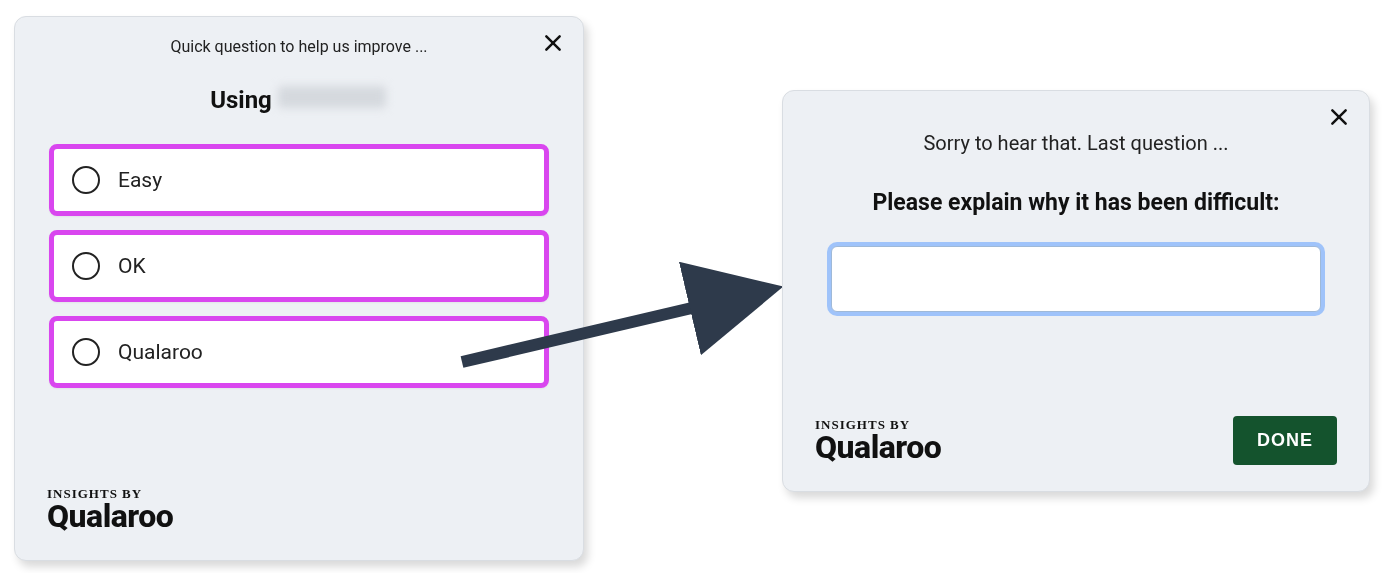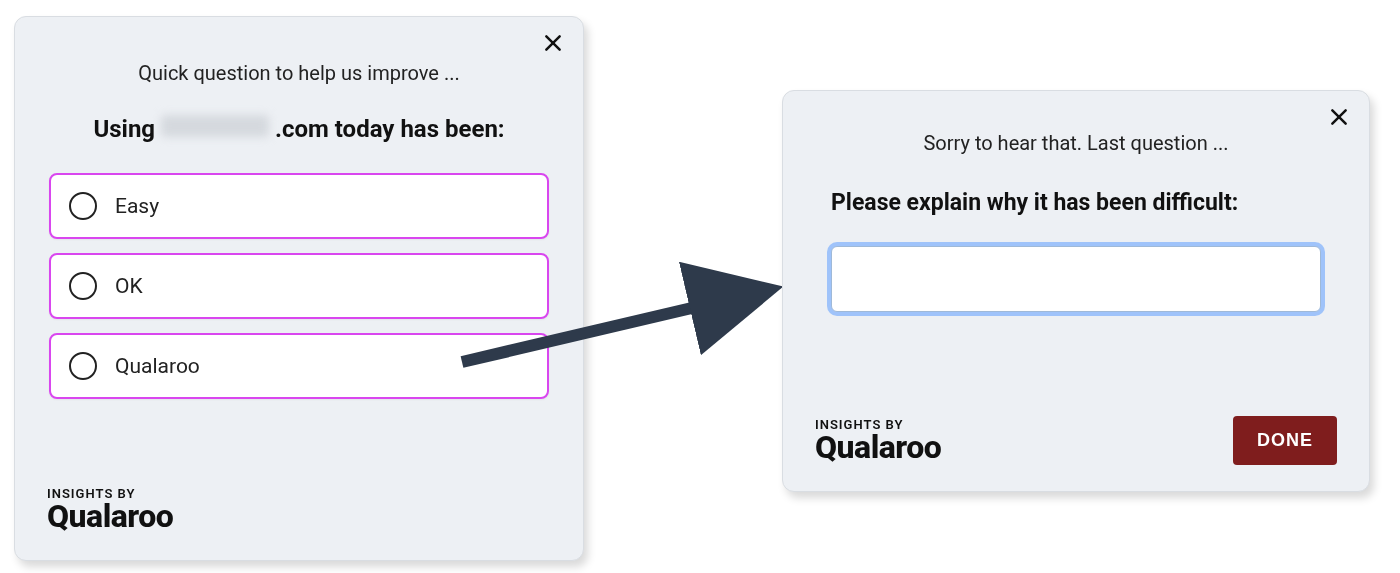--- a/index.html
+++ b/index.html
@@ -31,26 +31,27 @@
     height: 28px;
     cursor: pointer;
     display: flex;
     align-items: center;
     justify-content: center;
   }
   .close-btn svg { width: 20px; height: 20px; }
 
   .subtitle {
     text-align: center;
-    font-size: 20px;
+    font-size: 16px;
     color: #222;
-    margin-top: 44px;
+    margin-top: 20px;
   }
 
   .question {
+    text-align: center;
     font-weight: 700;
     color: #111;
   }
 
   
   #card1 {
     left: 14px;
     top: 16px;
     width: 570px;
     height: 545px;
@@ -78,21 +79,21 @@
   }
 
   .options {
     display: flex;
     flex-direction: column;
     gap: 14px;
     margin: 0 6px;
   }
   .option {
     background: #ffffff;
-    border: 2px solid #d946ef;
+    border: 5px solid #d946ef;
     border-radius: 8px;
     height: 62px;
     display: flex;
     align-items: center;
     padding: 0 18px;
     cursor: pointer;
     box-shadow: 0 1px 2px rgba(0,0,0,0.05);
   }
   .option .radio {
     width: 24px;
@@ -148,30 +149,31 @@
   .insights {
     display: flex;
     flex-direction: column;
     line-height: 1.05;
   }
   .insights .by {
     font-size: 13px;
     letter-spacing: 1px;
     font-weight: 600;
     color: #111;
+    font-family: Liberation Serif, serif;
   }
   .insights .brand {
     font-size: 32px;
     font-weight: 800;
     color: #111;
     letter-spacing: -0.5px;
   }
 
   .done-btn {
-    background: #7f1d1d;
+    background: #14532d;
     color: #fff;
     font-weight: 700;
     font-size: 18px;
     letter-spacing: 1px;
     border: none;
     border-radius: 4px;
     padding: 14px 24px;
     cursor: pointer;
   }
 
@@ -195,21 +197,20 @@
       <line x1="4" y1="4" x2="20" y2="20" stroke="#111" stroke-width="3" stroke-linecap="round"></line>
       <line x1="20" y1="4" x2="4" y2="20" stroke="#111" stroke-width="3" stroke-linecap="round"></line>
     </svg>
   </div>
 
   <div class="subtitle">Quick question to help us improve ...</div>
 
   <div class="question">
     <span>Using</span>
     <span class="blur"></span>
-    <span>.com today has been:</span>
   </div>
 
   <div class="options">
     <div class="option">
       <span class="radio"></span>
       <span class="lbl">Easy</span>
     </div>
     <div class="option">
       <span class="radio"></span>
       <span class="lbl">OK</span>

